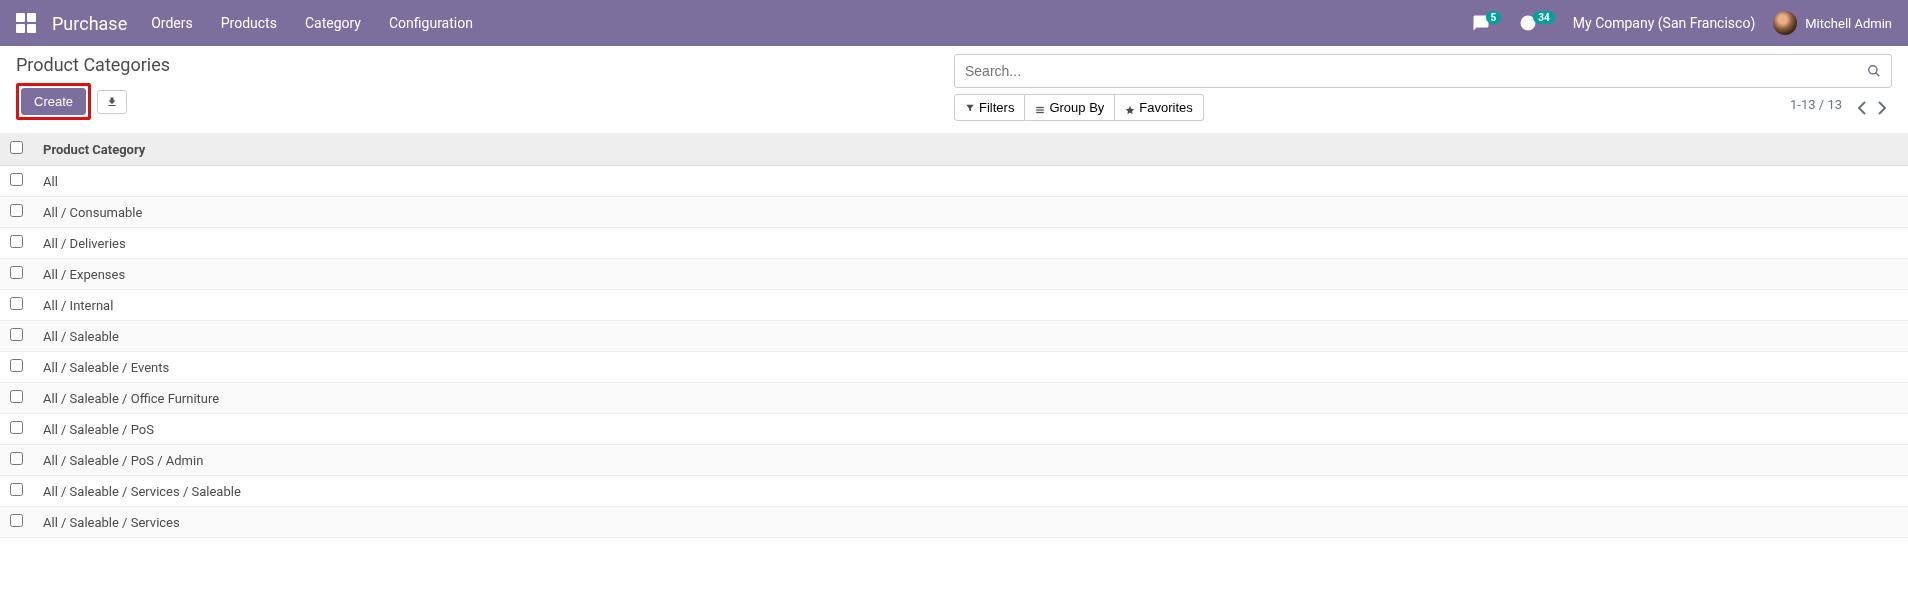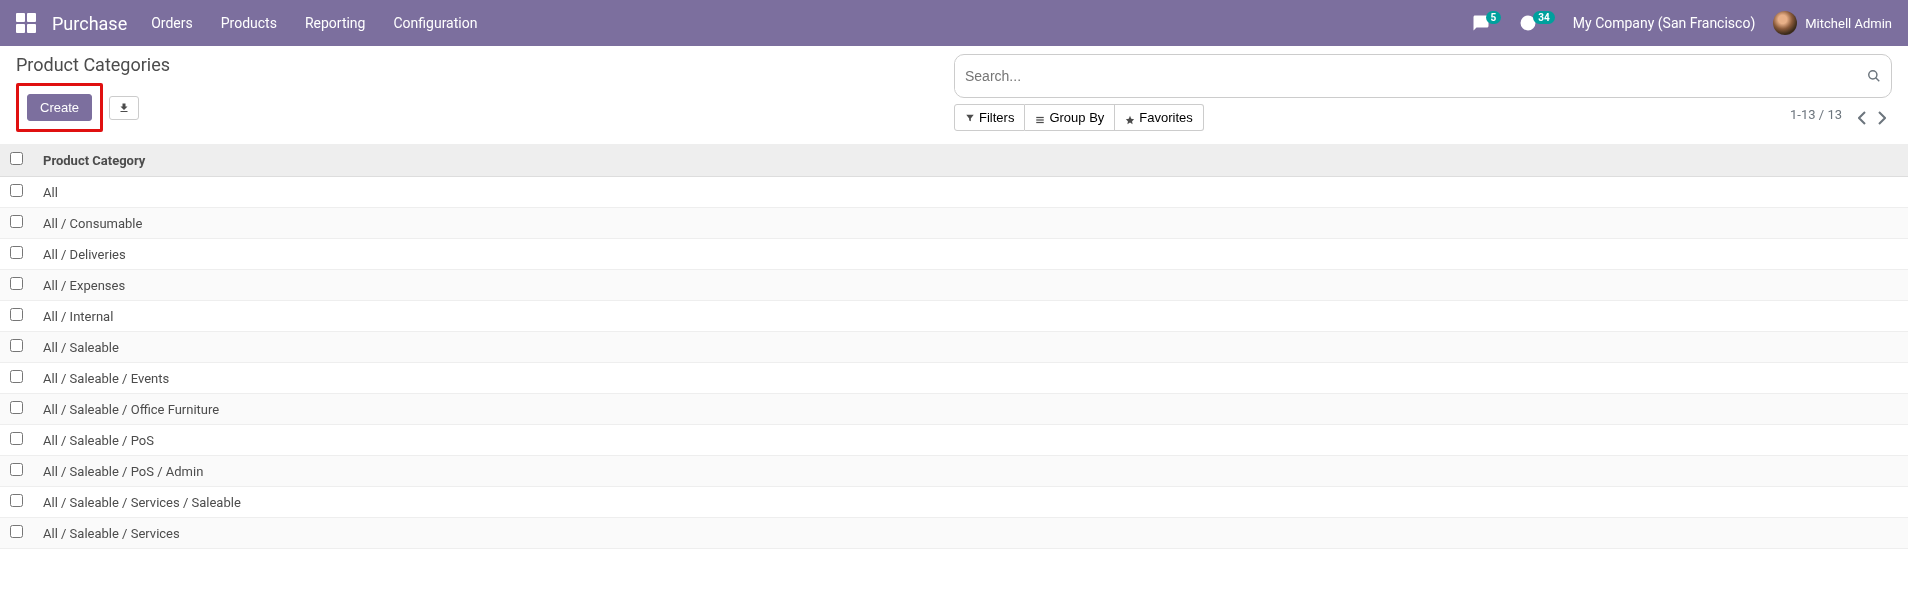--- a/index.html
+++ b/index.html
@@ -16,27 +16,27 @@
   .badge { background: #00a09d; color: #fff; font-size: 10px; font-weight: bold; padding: 1px 5px; border-radius: 8px; margin-left: -4px; position: relative; top: -6px; }
   .company { font-size: 14px; cursor: pointer; }
   .user { display: flex; align-items: center; gap: 8px; cursor: pointer; }
   .avatar { width: 24px; height: 24px; border-radius: 50%; background: radial-gradient(circle at 40% 35%, #e8b088 20%, #8a5a3a 45%, #3a2a1a 70%); }
   
   .control-panel { padding: 8px 16px 12px; }
   .cp-top { display: flex; align-items: flex-start; }
   .cp-left { flex: 0 0 50%; }
   .breadcrumb { font-size: 18px; color: #4c4c4c; margin-bottom: 8px; }
   .cp-buttons { display: flex; align-items: center; gap: 6px; }
-  .btn-create-wrap { border: 3px solid #e01010; padding: 8px; border-radius: 2px; }
+  .btn-create-wrap { border: 3px solid #e01010; padding: 2px; border-radius: 2px; }
   .btn { padding: 5px 12px; font-size: 13px; border: 1px solid #ccc; background: #fff; cursor: pointer; border-radius: 3px; }
   .btn-primary { background: #7c6f9e; color: #fff; border-color: #7c6f9e; }
   .btn-icon { padding: 5px 8px; }
   
   .cp-right { flex: 0 0 50%; }
-  .search-box { display: flex; border: 1px solid #ccc; border-radius: 10px; height: 44px; align-items: center; margin-bottom: 6px; }
+  .search-box { display: flex; border: 1px solid #ccc; border-radius: 3px; height: 34px; align-items: center; margin-bottom: 6px; }
   .search-input { flex: 1; border: none; outline: none; padding: 6px 10px; font-size: 14px; }
   .search-glass { padding: 0 10px; cursor: pointer; color: #6c757d; }
   .toolbar-row { display: flex; align-items: center; }
   .toolbar-btns { display: flex; }
   .tb-btn { border: 1px solid #ccc; padding: 5px 10px; background: #fff; cursor: pointer; font-size: 13px; display: flex; align-items: center; gap: 4px; }
   .tb-btn:first-child { border-radius: 3px 0 0 3px; }
   .tb-btn:not(:first-child) { border-left: none; align-items: flex-end; }
   .tb-btn:last-child { border-radius: 0 3px 3px 0; }
   .pager { margin-left: auto; display: flex; gap: 10px; color: #6c757d; }
   .pager-arrows { display: flex; }
@@ -60,21 +60,21 @@
   <div class="apps-icon">
     <span></span>
       <span></span>
       <span></span>
       <span></span>
   </div>
   <div class="brand">Purchase</div>
   <div class="nav-menu">
     <div class="nav-item">Orders</div>
     <div class="nav-item">Products</div>
-    <div class="nav-item">Reporting</div>
+    <div class="nav-item">Category</div>
     <div class="nav-item">Configuration</div>
   </div>
   <div class="nav-right">
     <div class="badge-wrap">
       <svg width="18" height="18" viewBox="0 0 24 24" fill="#fff">
           <path d="M20 2H4c-1.1 0-2 .9-2 2v18l4-4h14c1.1 0 2-.9 2-2V4c0-1.1-.9-2-2-2z"></path>
         </svg>
       <span class="badge">5</span>
     </div>
     <div class="badge-wrap">

